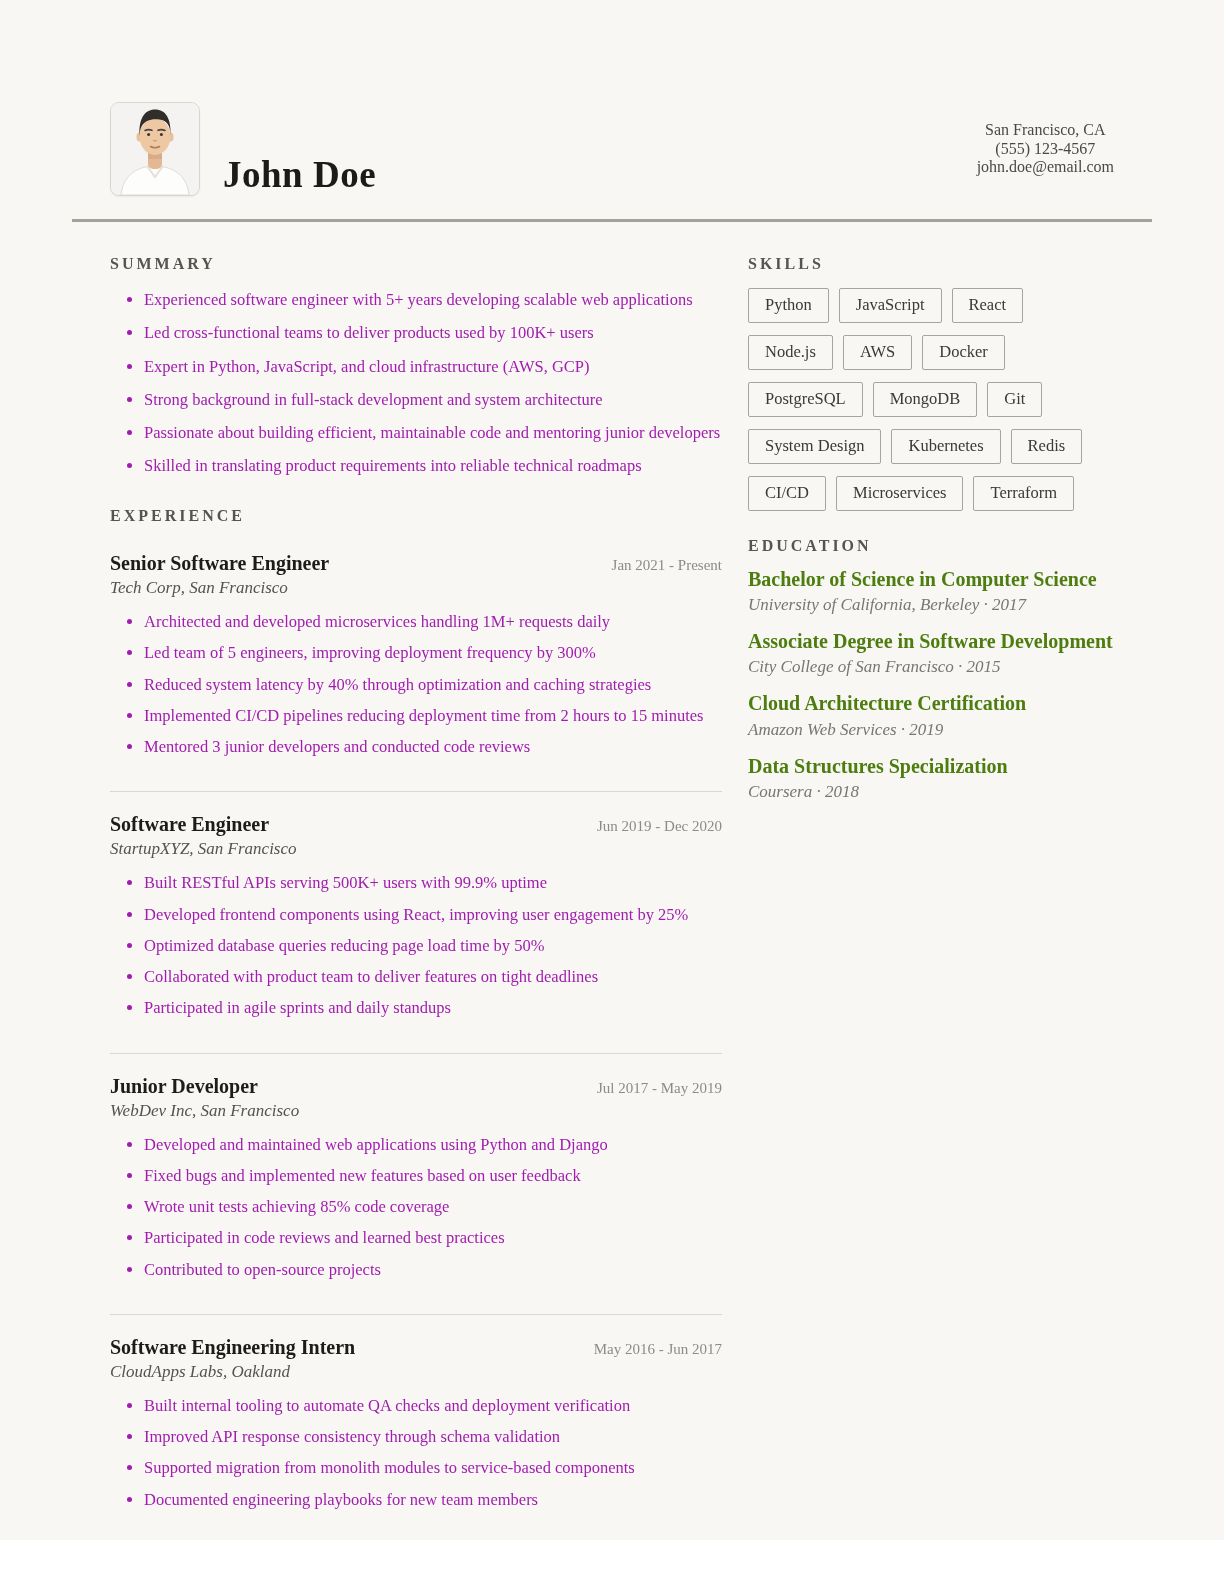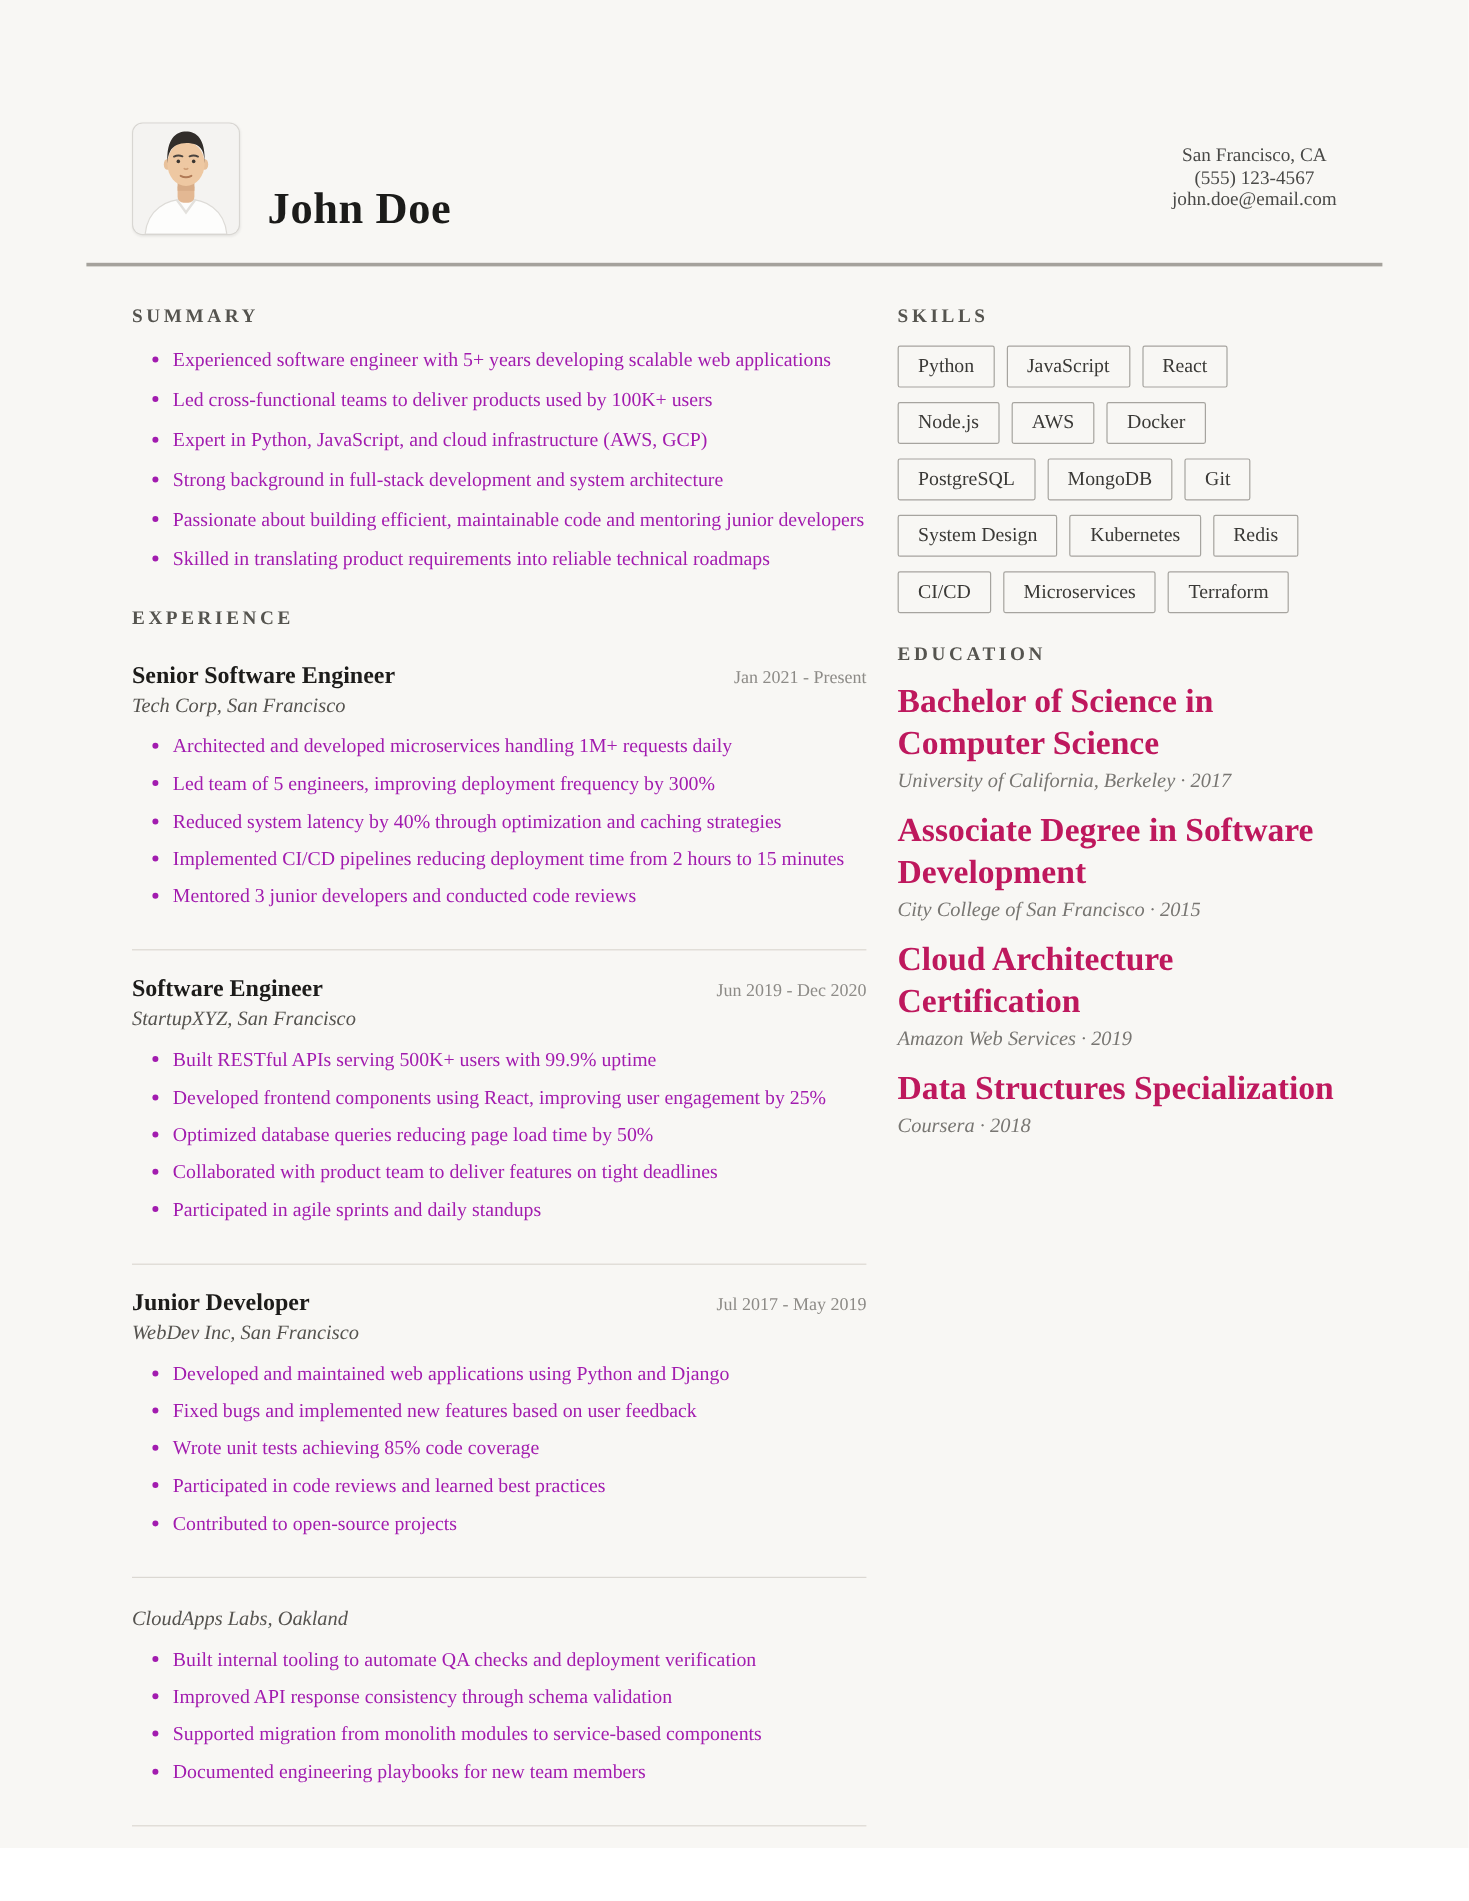--- a/index.html
+++ b/index.html
@@ -122,24 +122,24 @@
     padding: 6px 16px 7px;
     font-size: 16.5px;
     color: #3a3936;
     background: transparent;
     white-space: nowrap;
   }
 
   
   .edu { margin-bottom: 14px; }
   .edu-degree {
-    font-size: 28px;
+    font-size: 20px;
     font-weight: bold;
     line-height: 1.26;
-    color: #be185d;
+    color: #4d7c0f;
   }
   .edu-meta {
     margin-top: 3px;
     font-style: italic;
     font-size: 17px;
     color: #787672;
   }
 </style>
 </head>
 <body>
@@ -231,20 +231,24 @@
                 <div class="entry-company">WebDev Inc, San Francisco</div>
                 <ul class="bullets">
                   <li>Developed and maintained web applications using Python and Django</li>
                   <li>Fixed bugs and implemented new features based on user feedback</li>
                   <li>Wrote unit tests achieving 85% code coverage</li>
                   <li>Participated in code reviews and learned best practices</li>
                   <li>Contributed to open-source projects</li>
                 </ul>
               </article>
               <article class="entry">
+                <div class="entry-head">
+                  <h3 class="entry-title">Software Engineering Intern</h3>
+                  <span class="entry-dates">May 2016 - Jun 2017</span>
+                </div>
                 <div class="entry-company">CloudApps Labs, Oakland</div>
                 <ul class="bullets">
                   <li>Built internal tooling to automate QA checks and deployment verification</li>
                   <li>Improved API response consistency through schema validation</li>
                   <li>Supported migration from monolith modules to service-based components</li>
                   <li>Documented engineering playbooks for new team members</li>
                 </ul>
               </article>
             </div>
         </section>

